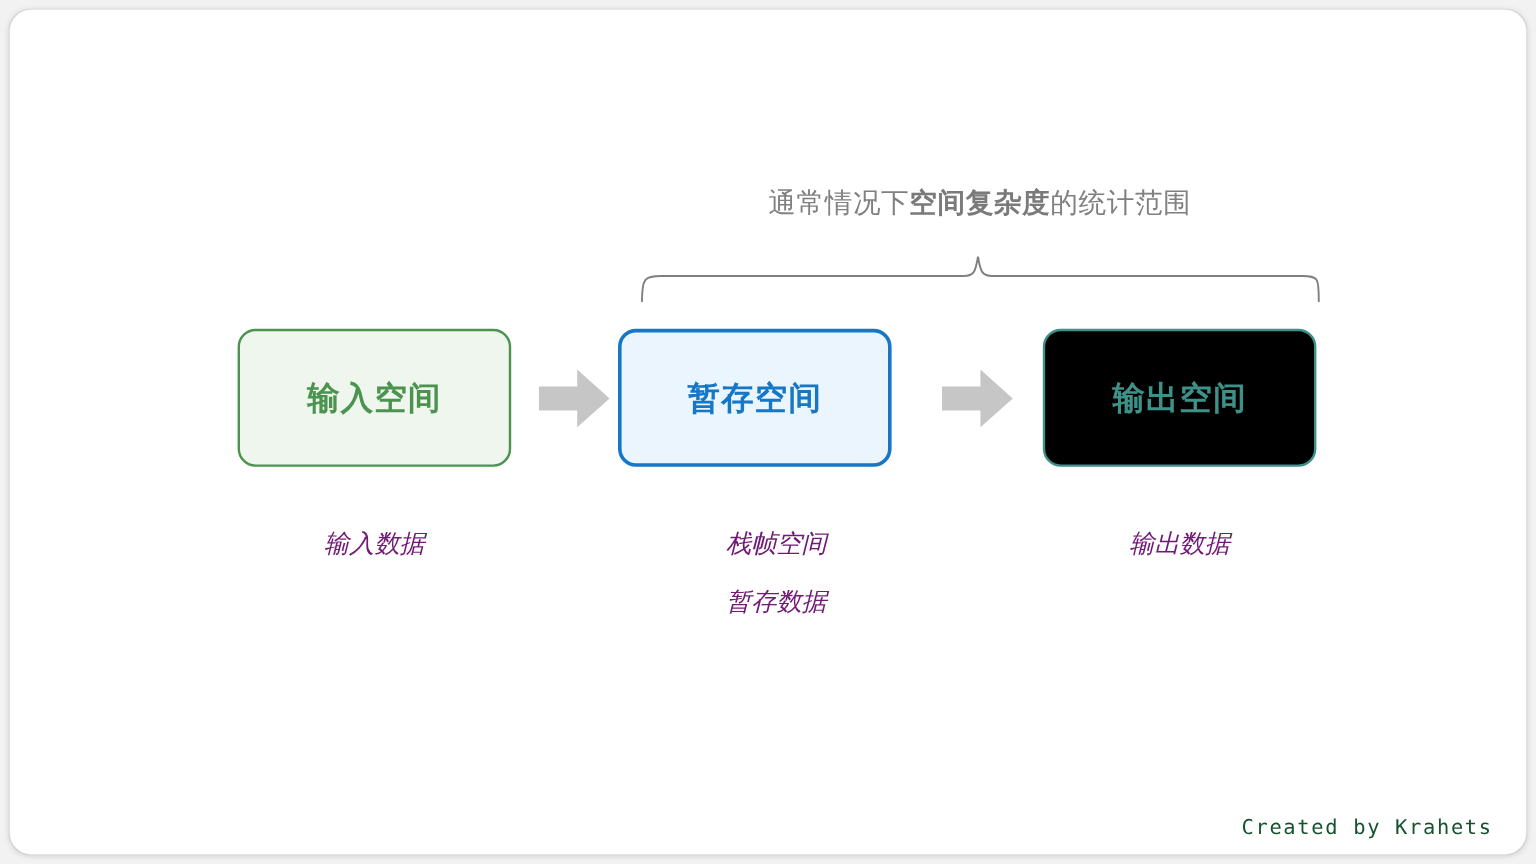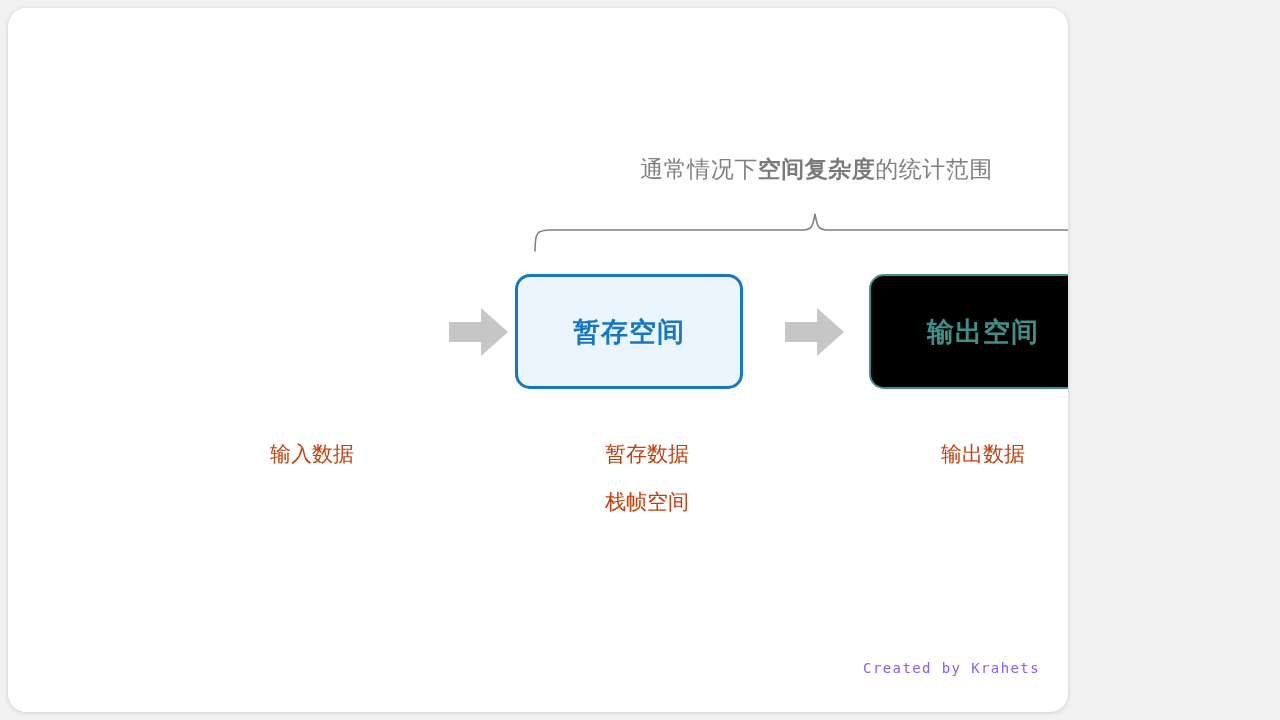--- a/index.html
+++ b/index.html
@@ -12,21 +12,21 @@
     background: #f2f2f2;
     font-family: "Liberation Sans", "DejaVu Sans", sans-serif;
     overflow: hidden;
   }
 
   
   #card {
     position: absolute;
     left: 8px;
     top: 8px;
-    width: 1060px;
+    width: 1264px;
     height: 704px;
     background: #ffffff;
     border-radius: 18px;
     box-shadow: 0 1px 5px rgba(0,0,0,0.14), 0 0 1px rgba(0,0,0,0.10);
     overflow: hidden;
   }
 
   
   #brace-caption {
     position: absolute;
@@ -89,76 +89,80 @@
   }
   #arrow-1 { left: 441px; }
   #arrow-2 { left: 777px; }
 
   
   .caption-col {
     position: absolute;
     top: 422px;
     width: 228px;
     text-align: center;
-    color: #c2410c;
+    color: #701a75;
     font-size: 21px;
     line-height: 48px;
+    font-style: italic;
   }
   #caption-input  { left: 190px; }
   #caption-temp   { left: 525px; }
   #caption-output { left: 861px; }
 
   
   #watermark {
     position: absolute;
     right: 28px;
-    bottom: 36px;
+    bottom: 12px;
     font-family: "DejaVu Sans Mono", "Liberation Mono", monospace;
-    font-size: 14px;
+    font-size: 17px;
     letter-spacing: 1.4px;
-    color: #8b5cf6;
+    color: #14532d;
   }
 </style>
 </head>
 <body>
 
 <div id="card">
 
   <div id="brace-caption"><span>通常情况下</span><span class="strong">空间复杂度</span><span>的统计范围</span></div>
 
   <svg id="brace-svg" width="600" height="60" viewBox="0 0 600 60">
     <path d="M 12 48
              C 12 29, 14 27, 28 27
              L 280 27
              C 290 27, 290 21, 292 11
              C 294 21, 294 27, 304 27
              L 562 27
              C 576 27, 576 29, 576 48" fill="none" stroke="#808080" stroke-width="1.6" stroke-linecap="round"></path>
   </svg>
 
+  <div class="node-box" id="box-input">
+    <span>输入空间</span>
+  </div>
   <div class="node-box" id="box-temp">
     <span>暂存空间</span>
   </div>
   <div class="node-box" id="box-output">
     <span>输出空间</span>
   </div>
 
   <svg class="flow-arrow" id="arrow-1" width="60" height="48" viewBox="0 0 60 48">
     <path d="M 0 14 L 32 14 L 32 0 L 59 24 L 32 48 L 32 34 L 0 34 Z" fill="#c6c6c6"></path>
   </svg>
   <svg class="flow-arrow" id="arrow-2" width="60" height="48" viewBox="0 0 60 48">
     <path d="M 0 14 L 32 14 L 32 0 L 59 24 L 32 48 L 32 34 L 0 34 Z" fill="#c6c6c6"></path>
   </svg>
 
   <div class="caption-col" id="caption-input">
     <div>输入数据</div>
   </div>
   <div class="caption-col" id="caption-temp">
+    <div>栈帧空间</div>
     <div>暂存数据</div>
-    <div>栈帧空间</div>
   </div>
   <div class="caption-col" id="caption-output">
     <div>输出数据</div>
   </div>
 
   <div id="watermark">Created by Krahets</div>
 
 </div>
 
 </body></html>

